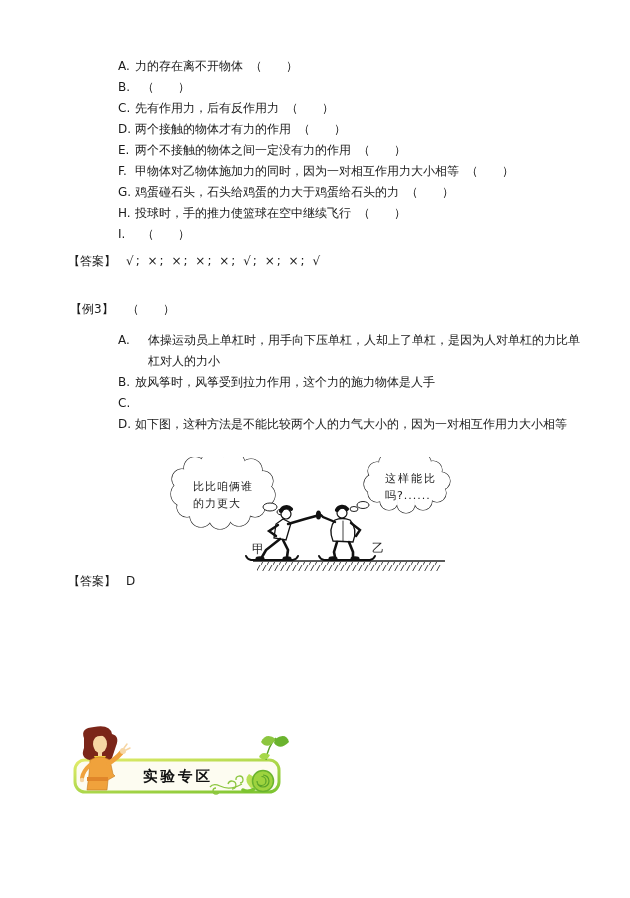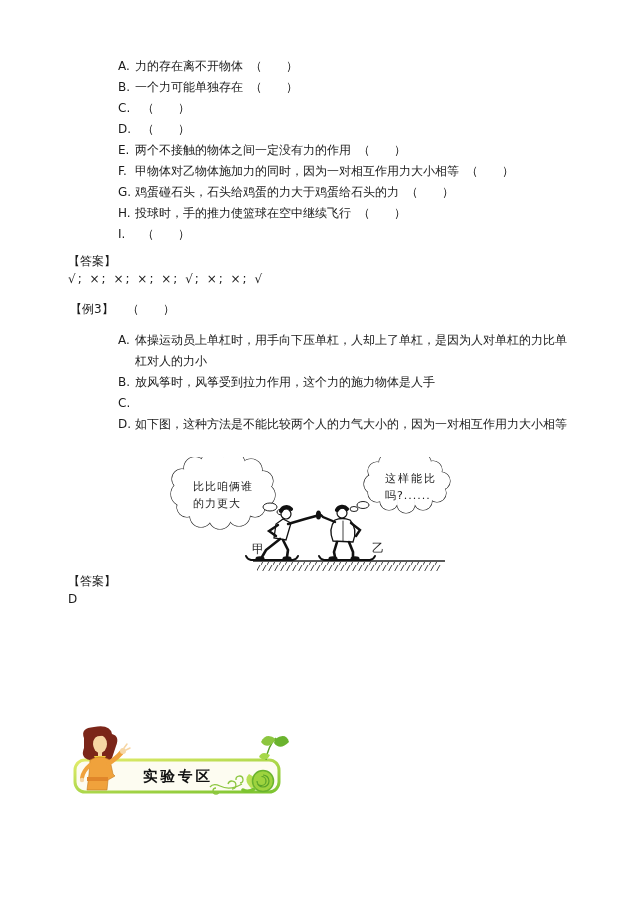--- a/index.html
+++ b/index.html
@@ -3,49 +3,50 @@
 <meta charset="utf-8">
 <style>
   html,body{margin:0;padding:0;background:#ffffff;}
   .page{position:relative;width:630px;height:898px;background:#ffffff;overflow:hidden;
         font-family:"DejaVu Sans",sans-serif;color:#1b1b1b;font-size:12px;}
   .abs{position:absolute;}
   .row{display:flex;align-items:flex-start;line-height:21px;}
   .opt-label{width:17px;flex:0 0 17px;}
   .opt-text{white-space:pre-line;}
   .bracket{margin-left:7px;}
-  .answer-line{display:flex;line-height:18px;flex-direction:column;}
+  .answer-line{display:flex;line-height:18px;}
   .answer-label{margin-right:10px;}
   .marks{letter-spacing:2px;}
   .ex-header{display:flex;line-height:18px;justify-content:flex-end;}
   .ex-tag{width:50px;flex:0 0 50px;}
   svg text{font-family:"DejaVu Sans",sans-serif;}
 </style>
 </head>
 <body>
 
 <div class="page">
 
   <div class="abs" style="left:118px;top:56px;">
     <div class="row">
       <span class="opt-label">A.</span>
       <span class="opt-text">力的存在离不开物体</span>
       <span class="bracket">（　　）</span>
     </div>
     <div class="row">
       <span class="opt-label">B.</span>
-      <span class="opt-text">一个力可能单独存在</span>
       <span class="bracket">（　　）</span>
     </div>
     <div class="row">
       <span class="opt-label">C.</span>
+      <span class="opt-text">先有作用力，后有反作用力</span>
       <span class="bracket">（　　）</span>
     </div>
     <div class="row">
       <span class="opt-label">D.</span>
+      <span class="opt-text">两个接触的物体才有力的作用</span>
       <span class="bracket">（　　）</span>
     </div>
     <div class="row">
       <span class="opt-label">E.</span>
       <span class="opt-text">两个不接触的物体之间一定没有力的作用</span>
       <span class="bracket">（　　）</span>
     </div>
     <div class="row">
       <span class="opt-label">F.</span>
       <span class="opt-text">甲物体对乙物体施加力的同时，因为一对相互作用力大小相等</span>
@@ -73,21 +74,21 @@
   </div>
 
   <div class="abs ex-header" style="left:70px;top:300px;">
     <span class="ex-tag">【例3】</span>
     <span class="bracket">（　　）</span>
   </div>
 
   <div class="abs" style="left:118px;top:330px;width:470px;">
     <div class="row">
       <span class="opt-label">A.</span>
-      <span class="opt-text" style="width:450px;">体操运动员上单杠时，用手向下压单杠，人却上了单杠，是因为人对单杠的力比单
+      <span class="opt-text" style="width:450px;margin-left:13px;">体操运动员上单杠时，用手向下压单杠，人却上了单杠，是因为人对单杠的力比单
 杠对人的力小</span>
     </div>
     <div class="row">
       <span class="opt-label">B.</span>
       <span class="opt-text">放风筝时，风筝受到拉力作用，这个力的施力物体是人手</span>
     </div>
     <div class="row">
       <span class="opt-label">C.</span>
     </div>
     <div class="row">

